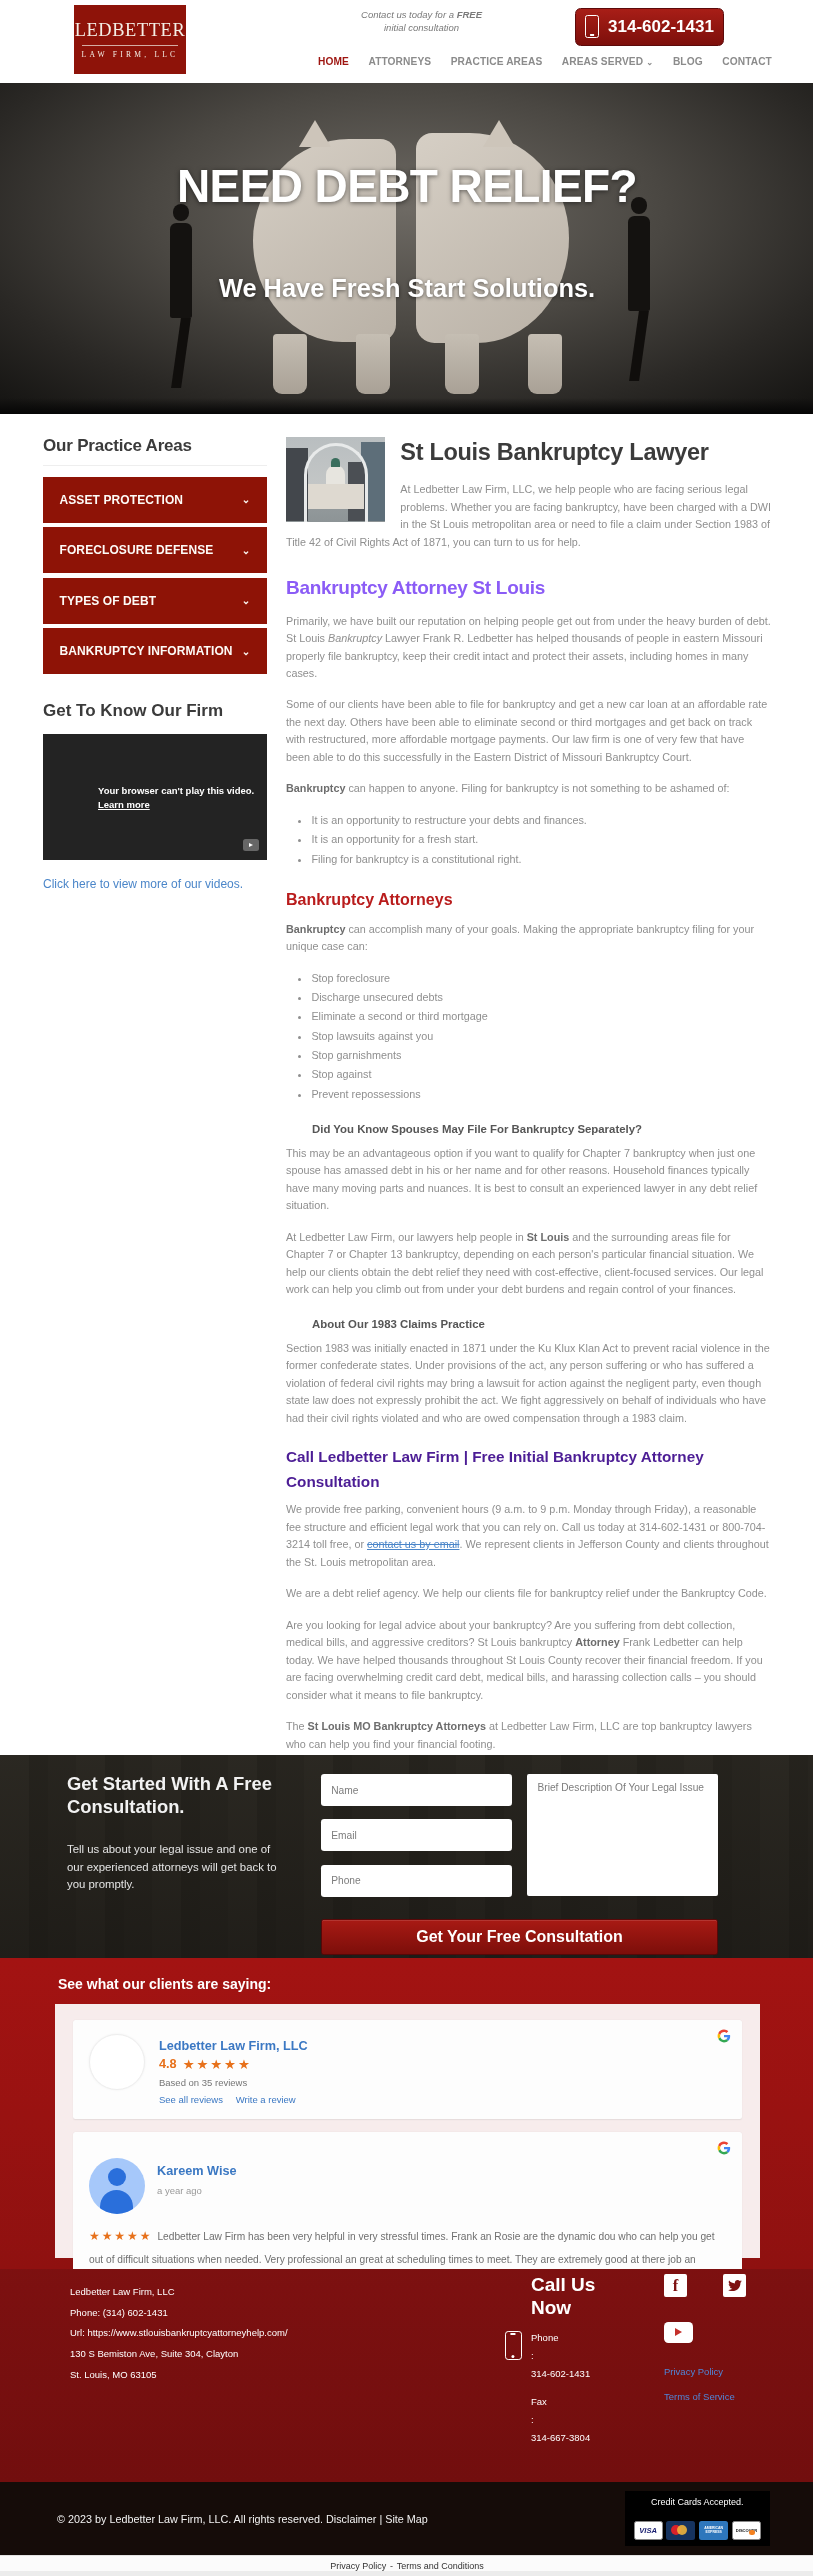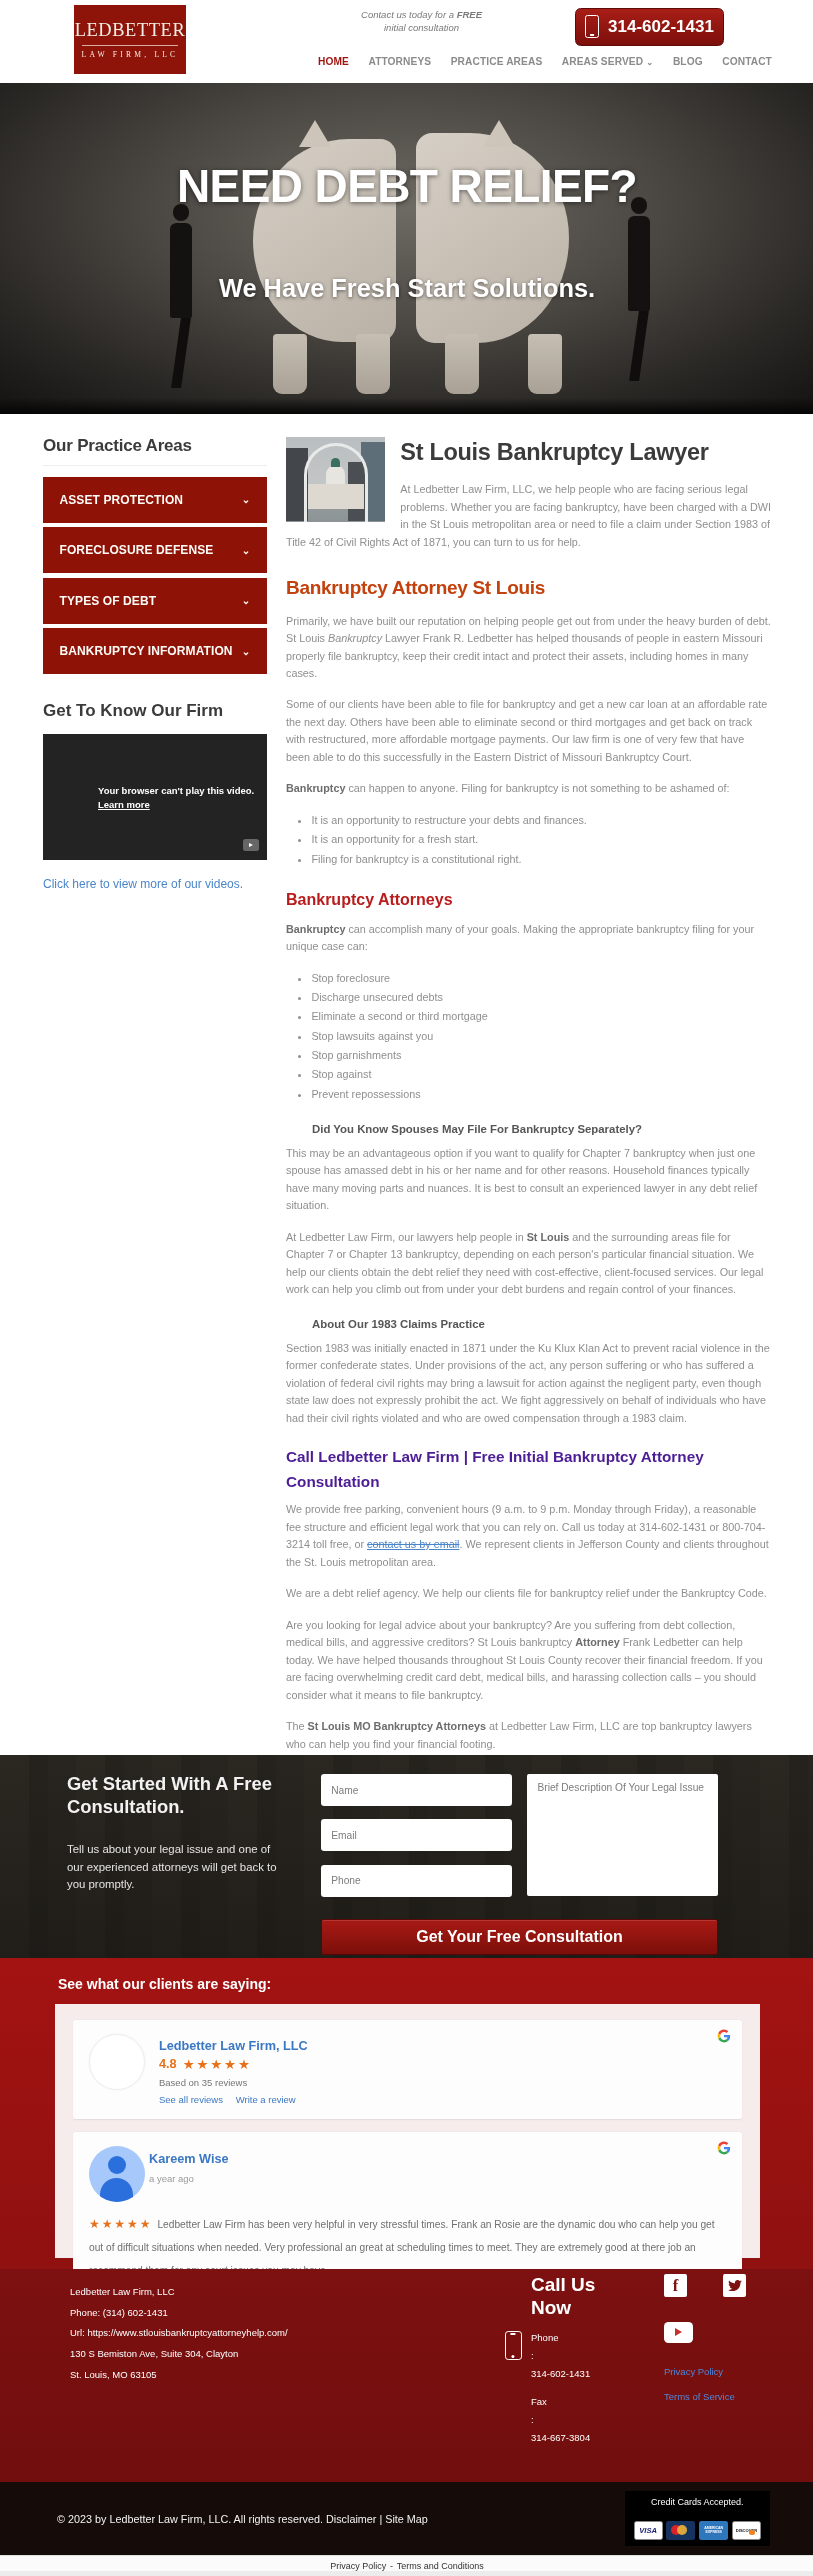--- a/index.html
+++ b/index.html
@@ -62,21 +62,21 @@
 
   .main-col{flex:1;color:#8f8f8f;font-size:10.8px;line-height:1.62;}
   .lead-img{float:left;width:99px;height:85px;margin:3.8px 15.3px 6.4px 0;position:relative;overflow:hidden;
     background:linear-gradient(#b9bec0 0%,#c3c6c6 55%,#9aa0a2 56%,#8d9496 100%);}
   .arch{position:absolute;left:18px;top:6.4px;width:64px;height:95px;border:3.2px solid #e8eaea;border-bottom:none;border-radius:35px 35px 0 0;}
   .bldg{position:absolute;background:#55585c;}
   .dome{position:absolute;left:40px;top:28px;width:19px;height:19px;background:#e7e5df;border-radius:10.2px 10.2px 0 0;}
   .dome::after{content:"";position:absolute;left:5.1px;top:-6.4px;width:9px;height:9px;background:#3a6e5d;border-radius:5.1px 5.1px 0 0;}
   .courthouse{position:absolute;left:21.6px;top:47px;width:56px;height:25.4px;background:#ded9d0;}
   h1.page-h1{font-size:23.5px;color:#3b3b3b;margin:0 0 10.2px;font-weight:bold;letter-spacing:-0.3px;}
-  .main-col h2{font-size:19px;color:#c2410c;margin:21.6px 0 9px;font-weight:bold;letter-spacing:-0.3px;}
+  .main-col h2{font-size:19px;color:#8b5cf6;margin:21.6px 0 9px;font-weight:bold;letter-spacing:-0.3px;}
   .main-col h3{font-size:16px;color:#b91c1c;margin:19px 0 7.6px;font-weight:bold;}
   .main-col h4{font-size:11.4px;color:#565656;margin:16.5px 0 6.4px;font-weight:bold;padding-left:26px;}
   .main-col .subhead{font-size:15.3px;color:#4c1d95;font-weight:bold;margin:18px 0 6.4px;}
   .main-col p{margin:0 0 14px;}
   .main-col ul{margin:0 0 15.3px;padding-left:25.4px;}
   .main-col li{margin-bottom:1.9px;}
   .bold-inline{font-weight:bold;color:#6d6d6d;}
   .ital-inline{font-style:italic;}
   .email-link{color:#4b86c9;text-decoration:underline line-through;cursor:pointer;}
 
@@ -109,21 +109,21 @@
   .biz-row{display:flex;gap:14px;}
   .avatar-empty{width:56px;height:56px;border-radius:50%;background:#fff;border:0.6px solid #eee;box-shadow:0 0 2.5px rgba(0,0,0,.06);}
   .biz-name{color:#3b78c3;font-weight:bold;font-size:12.7px;margin:5.1px 0 3.8px;cursor:pointer;}
   .rating-row{display:flex;align-items:center;gap:6px;}
   .rating-num{color:#e7711b;font-weight:bold;font-size:12.7px;}
   .stars{color:#e7711b;font-size:13.3px;letter-spacing:1.9px;}
   .based{color:#757575;font-size:9.5px;margin-top:5.1px;}
   .review-links{margin-top:6.4px;font-size:9.5px;}
   .review-links span{color:#3b78c3;cursor:pointer;margin-right:10.2px;}
   .card2{margin-top:12.7px;min-height:124px;}
-  .person-row{display:flex;gap:4px;align-items:flex-start;}
+  .person-row{display:flex;gap:12px;align-items:flex-start;margin-top:12px;}
   .avatar-person{width:56px;height:56px;border-radius:50%;background:#a6c8fa;position:relative;overflow:hidden;}
   .avatar-person .ph{position:absolute;left:19px;top:10.2px;width:18px;height:18px;border-radius:50%;background:#2a6fdb;}
   .avatar-person .pb{position:absolute;left:11.4px;top:32px;width:33px;height:27px;border-radius:16.5px 16.5px 0 0;background:#2a6fdb;}
   .rev-name{color:#3b78c3;font-weight:bold;font-size:12.7px;margin-top:6.4px;cursor:pointer;}
   .rev-time{color:#9a9a9a;font-size:9.5px;margin-top:6.4px;}
   .rev-text{margin-top:9px;color:#6f6f6f;font-size:10.2px;line-height:2.2;}
   .rev-text .stars{font-size:12px;margin-right:5.1px;}
   .next-reviews{text-align:center;margin-top:11.4px;}
   .next-reviews span{color:#2f6fdb;font-size:12px;cursor:pointer;}
 

